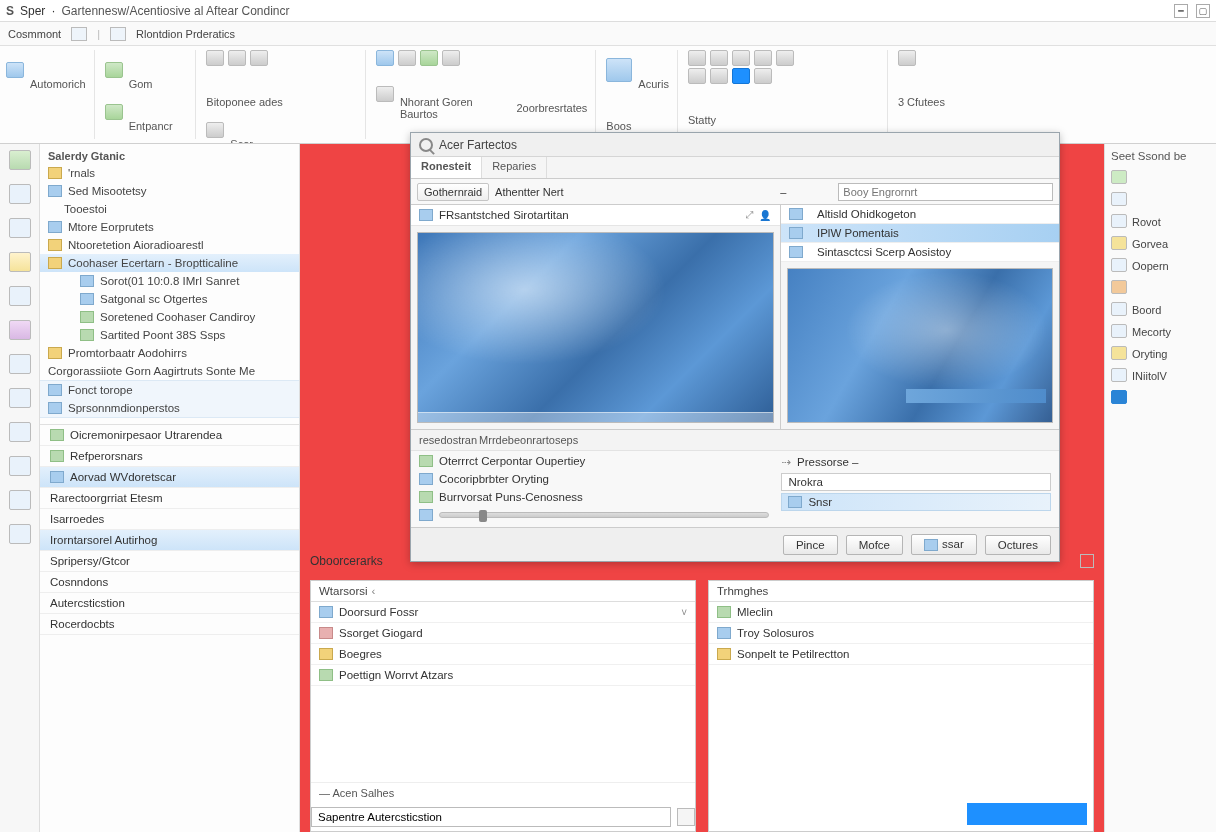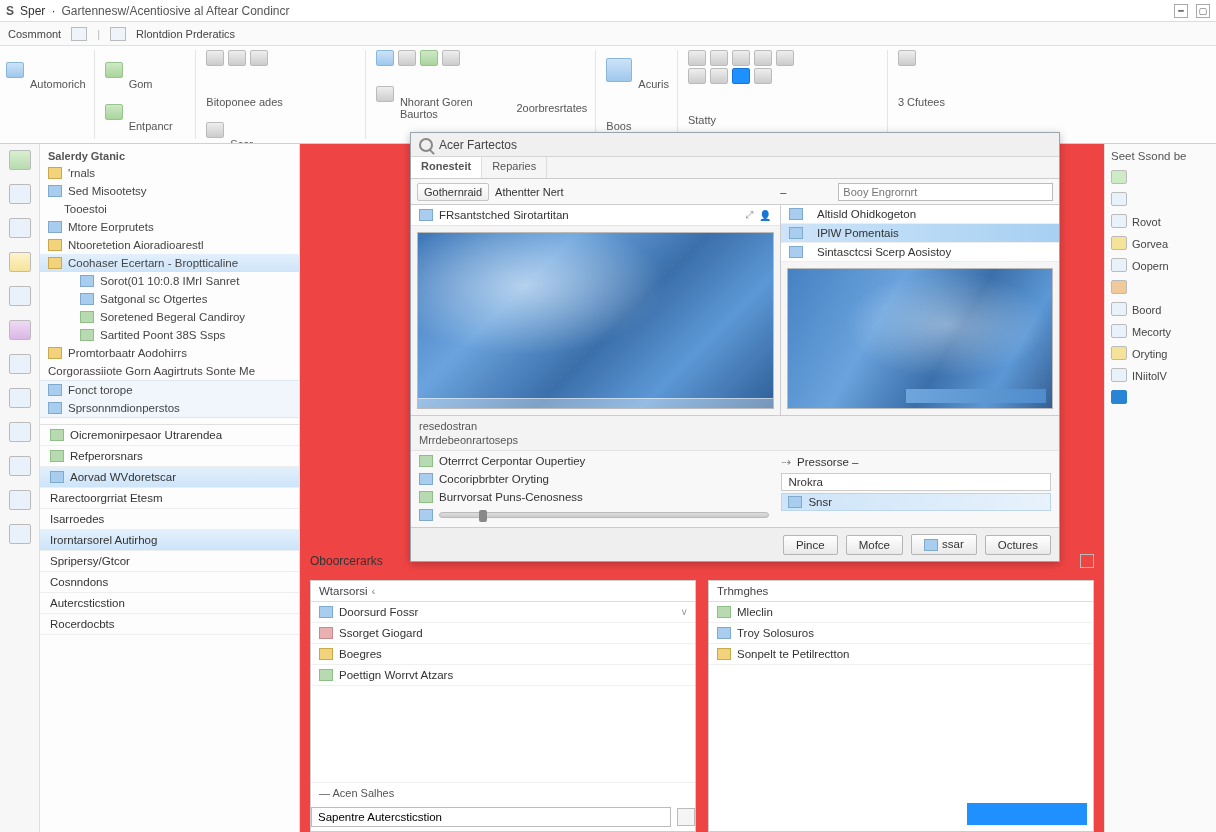--- a/index.html
+++ b/index.html
@@ -81,21 +81,21 @@
   .d-preview .pv-bar { position: absolute; left: 0; bottom: 0; right: 0; height: 10px; background: rgba(255,255,255,0.35); border-top: 1px solid rgba(255,255,255,0.5); }
   .d-right { flex: 1; display: flex; flex-direction: column; }
   .d-rlist { }
   .d-rlist .rli { display: flex; align-items: center; gap: 14px; padding: 3px 8px; font-size: 11.5px; background: #fff; border-bottom: 1px solid #eee; cursor: pointer; }
   .d-rlist .rli.sel { background: linear-gradient(90deg,#cde4f9,#a7d0f2); }
   .d-rpv { flex: 1; margin: 6px; border: 1px solid #bbb; background:
      radial-gradient(ellipse at 60% 40%, rgba(255,255,255,0.4), transparent 45%),
      linear-gradient(120deg,#4681c2,#6aa3dd 35%,#3a6faa 60%,#5c98d6 80%,#355f93); position: relative; }
   .d-rpv .hl { position: absolute; right: 6px; top: 120px; width: 140px; height: 14px; background: linear-gradient(90deg,#6ea6db,#4f8ccb); }
 
-  .d-footer1 { display: flex; flex-direction: column; gap: 2px; padding: 4px 8px; border-top: 1px solid #ccc; background: #f3f3f3; font-size: 11px; color: #555; }
+  .d-footer1 { display: flex; flex-direction: row; gap: 2px; padding: 4px 8px; border-top: 1px solid #ccc; background: #f3f3f3; font-size: 11px; color: #555; }
   .d-opts { display: flex; flex-direction: column; gap: 2px; padding: 2px 8px 4px; background: #f8f8f8; border-top: 1px solid #e3e3e3; }
   .d-optrow { display: flex; align-items: center; gap: 6px; font-size: 11.5px; padding: 2px 0; }
   .d-sliderrow { display: flex; align-items: center; gap: 6px; padding: 2px 0; }
   .slider { flex: 1; height: 6px; background: linear-gradient(#ddd,#ccc); border: 1px solid #bbb; border-radius: 3px; position: relative; }
   .slider .sp { position: absolute; left: 12%; top: -3px; width: 8px; height: 12px; background: #888; border-radius: 2px; }
   .d-btns { display: flex; align-items: center; gap: 8px; padding: 6px 8px; border-top: 1px solid #ccc; background: #efefef; }
   .d-btns .spacer { flex: 1; }
   .d-btn { padding: 3px 12px; border: 1px solid #b5b5b5; background: linear-gradient(#fff,#e9e9e9); border-radius: 2px; font-size: 11.5px; cursor: pointer; }
 
   
@@ -289,21 +289,21 @@
     <div class="nav-item sub2">
         <span class="ni-icon b"></span>
         <span>Sorot(01 10:0.8 IMrI Sanret</span>
       </div>
     <div class="nav-item sub2">
         <span class="ni-icon b"></span>
         <span>Satgonal sc Otgertes</span>
       </div>
     <div class="nav-item sub2">
         <span class="ni-icon g"></span>
-        <span>Soretened Begeral Candiroy</span>
+        <span>Soretened Coohaser Candiroy</span>
       </div>
     <div class="nav-item sub2">
         <span class="ni-icon g"></span>
         <span>Sartited Poont 38S Ssps</span>
       </div>
     <div class="nav-item">
         <span class="ni-icon"></span>
         <span>Promtorbaatr Aodohirrs</span>
       </div>
     <div class="nav-item">

